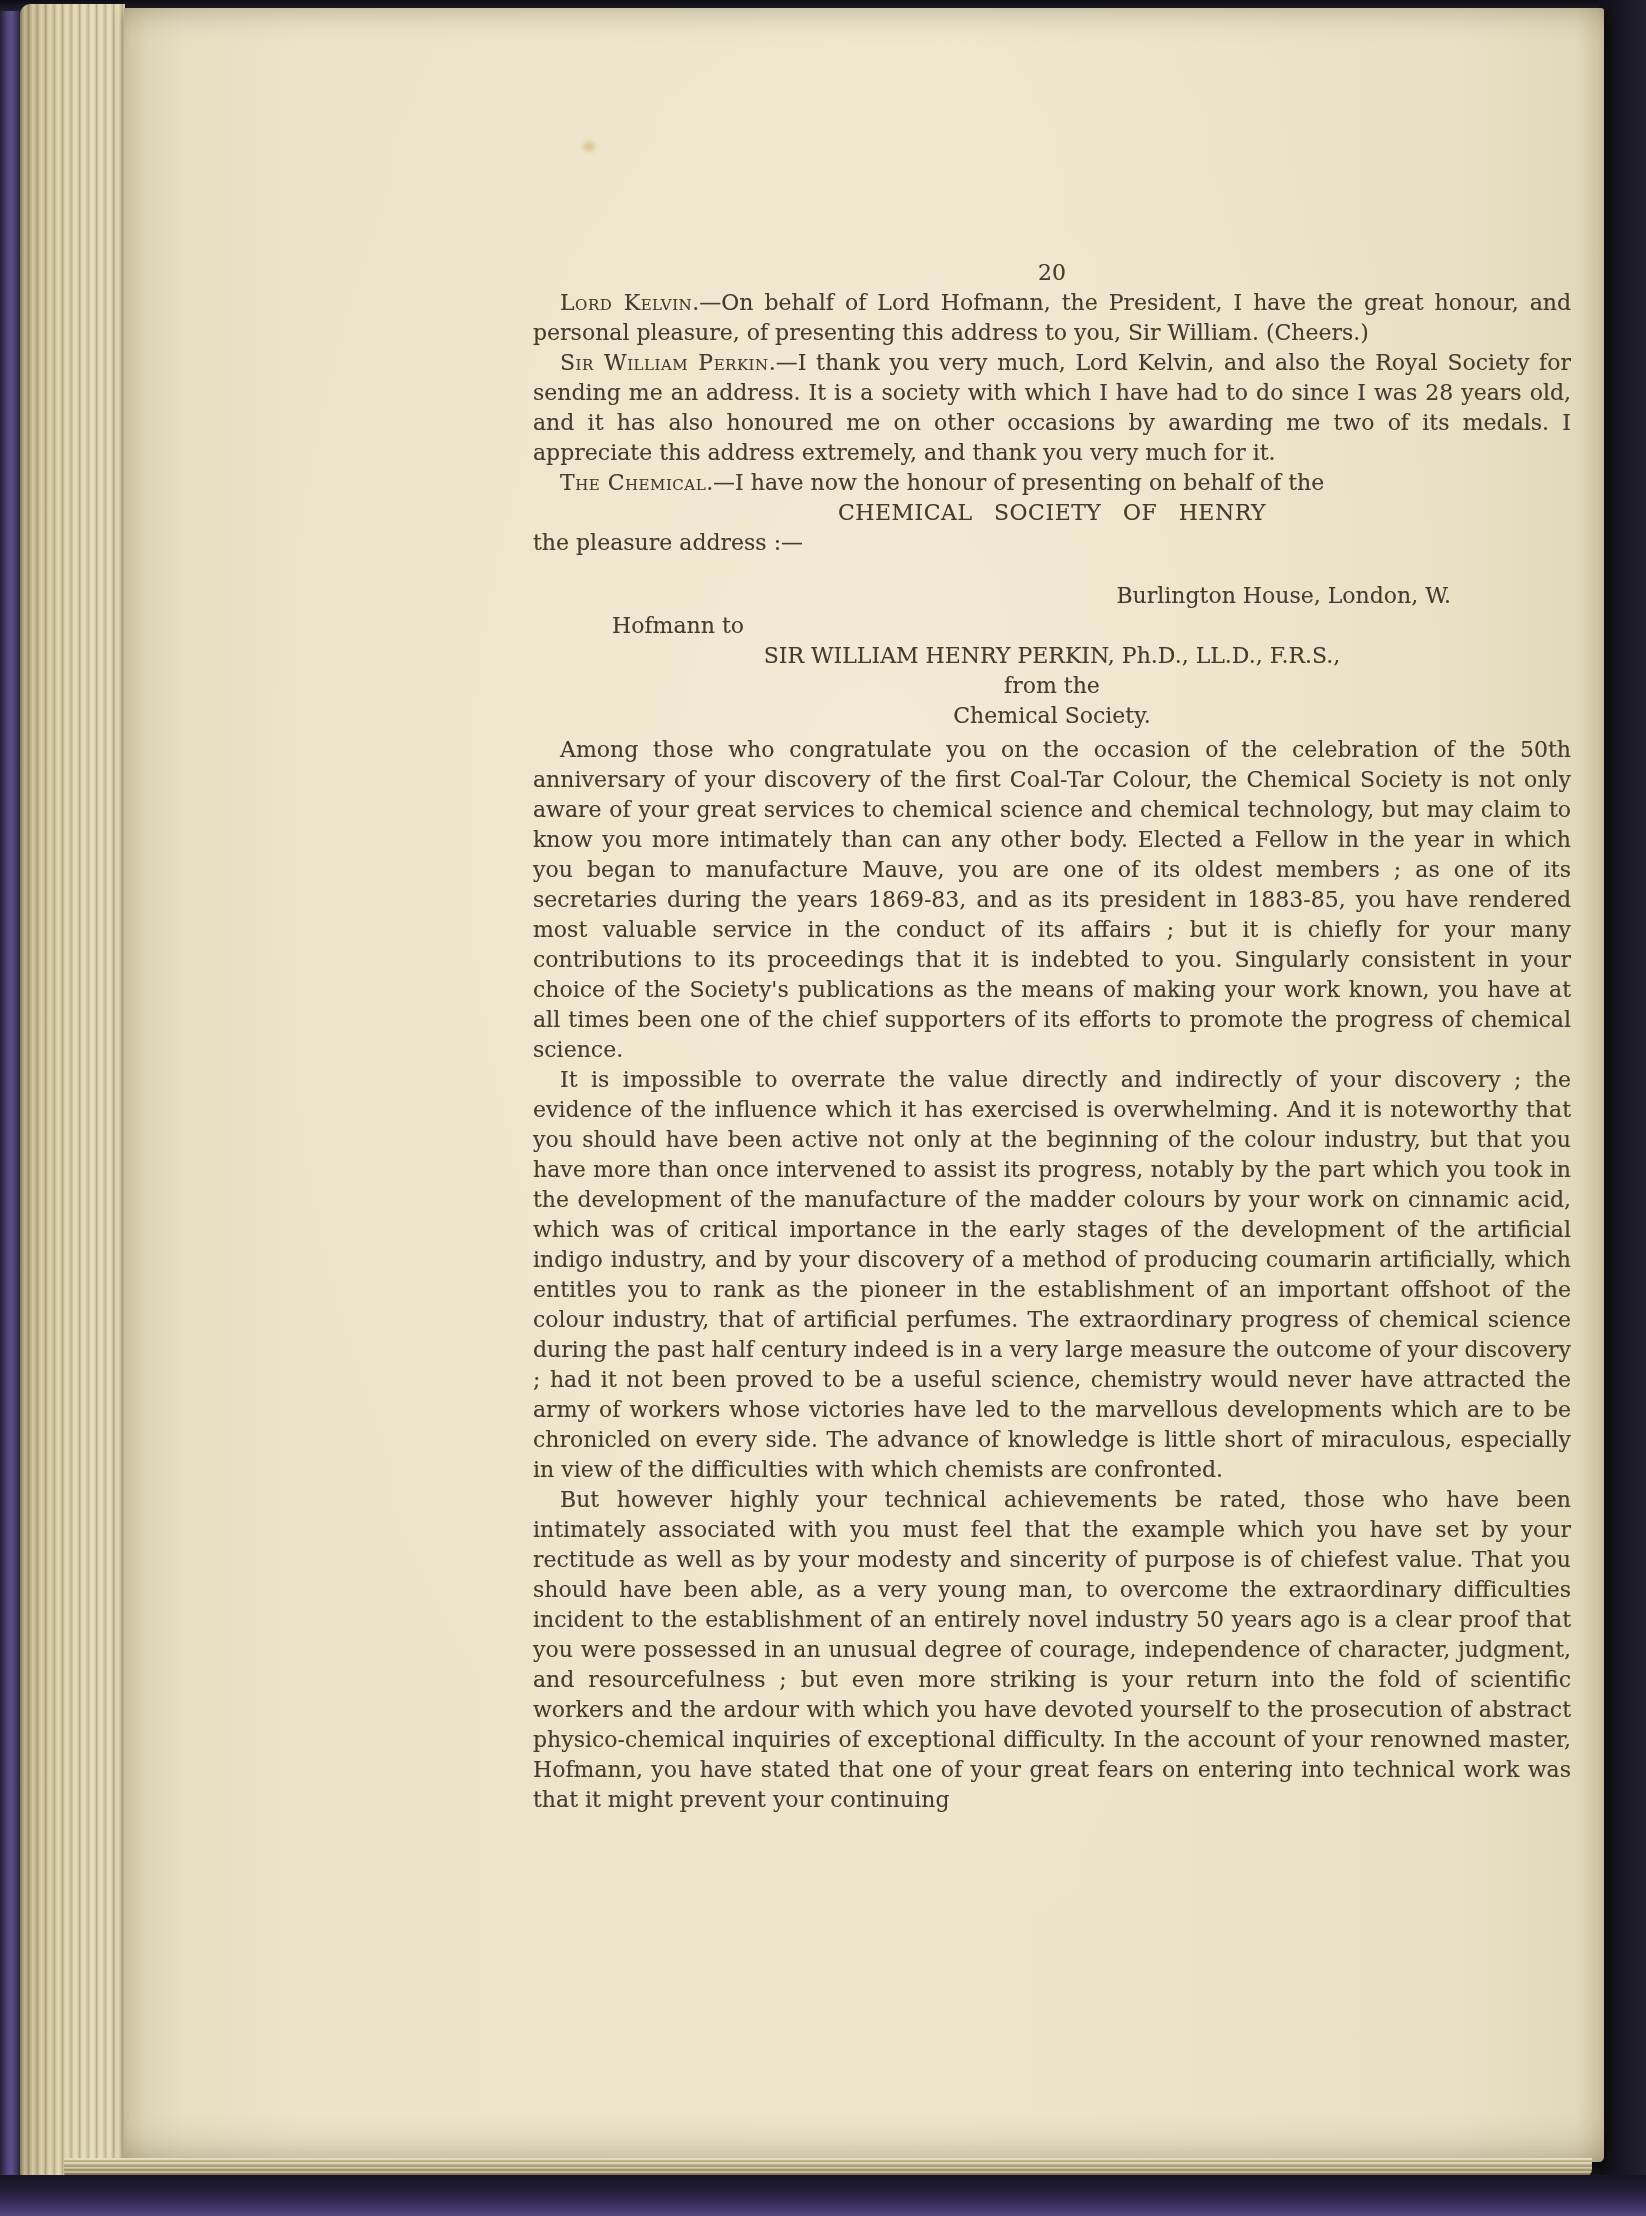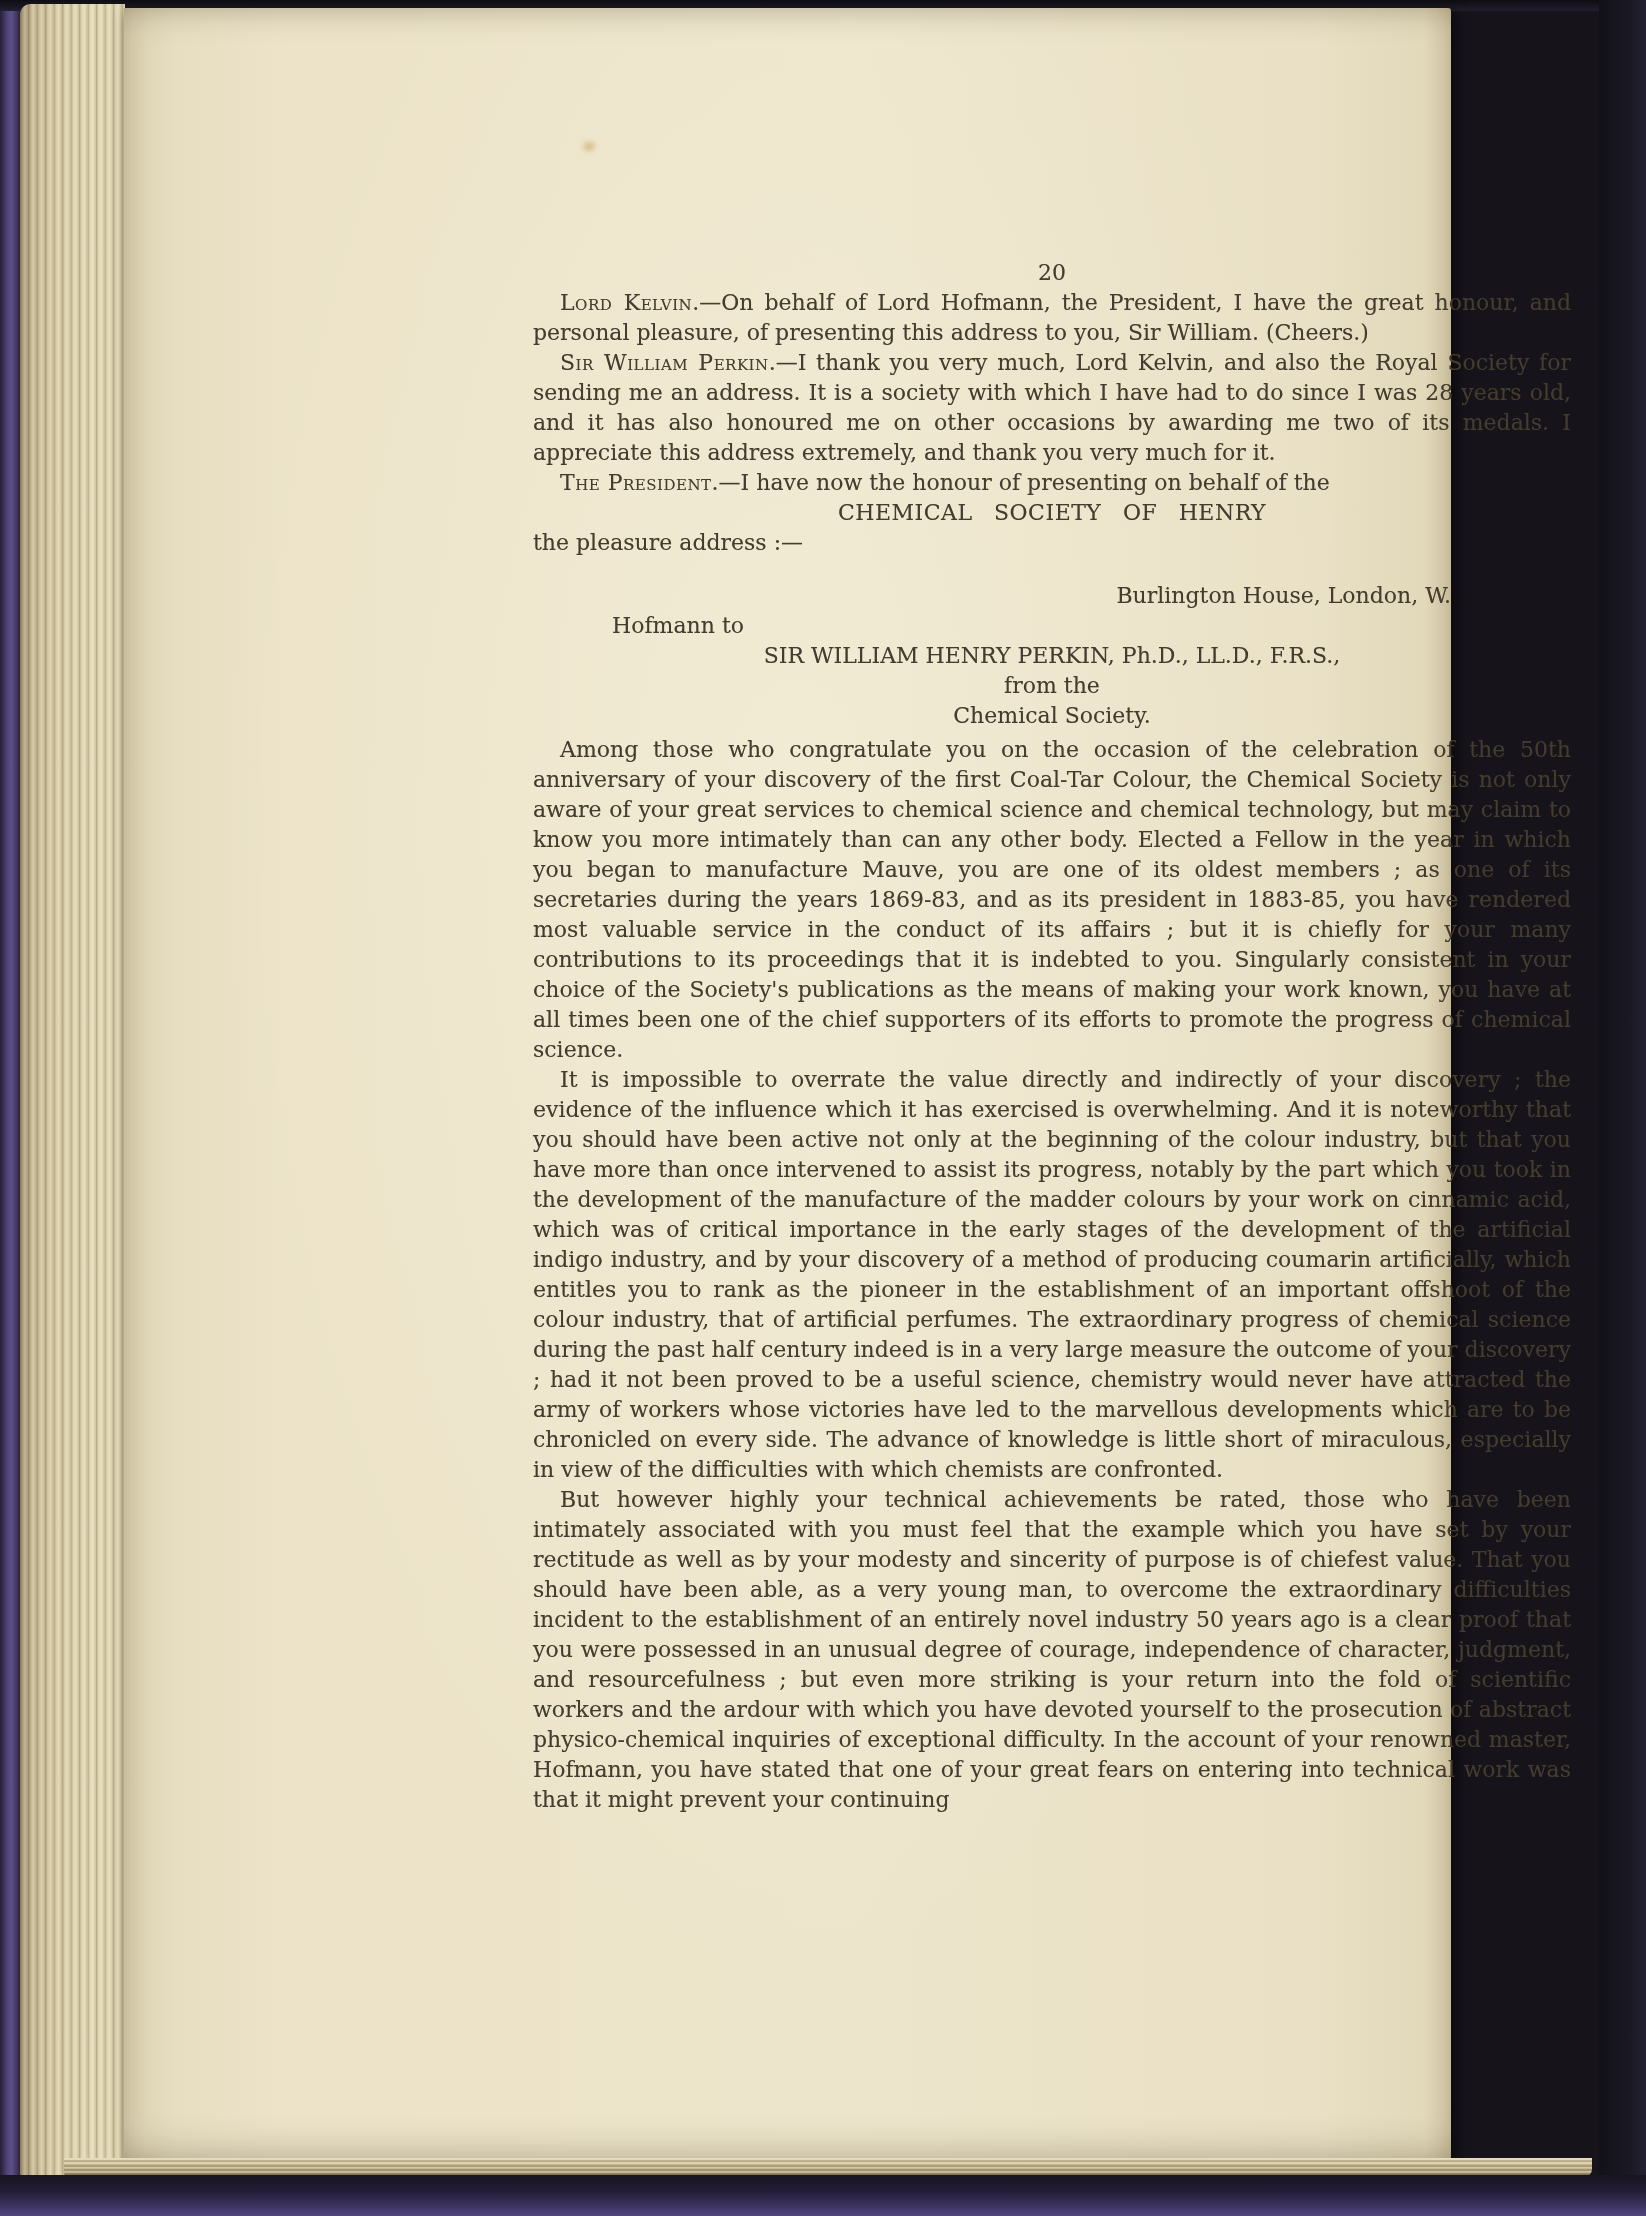--- a/index.html
+++ b/index.html
@@ -44,21 +44,21 @@
   .edges-bottom {
     position: absolute; left: 64px; top: 2158px; width: 1528px; height: 19px;
     border-radius: 0 0 7.5px 4.3px;
     background:
       repeating-linear-gradient(180deg, rgba(255,250,228,0.30) 0 1.6px, rgba(100,85,50,0.25) 2.7px 4.3px),
       linear-gradient(180deg, #dcd1ad, #b3a67e 70%, #6e6247 100%);
   }
 
   
   .page {
-    position: absolute; left: 124px; top: 7.5px; width: 1327px; height: 2154px;
+    position: absolute; left: 124px; top: 7.5px; width: 1480px; height: 2154px;
     border-radius: 0 3.2px 5.3px 0;
     background:
       radial-gradient(ellipse at 50% 38%, rgba(255,252,238,0.28) 0%, rgba(0,0,0,0) 62%),
       linear-gradient(90deg, #d9cfae 0%, #e7dec2 4%, #ece3c8 12%, #ede5cb 55%, #e9e0c5 90%, #e2d8ba 98%, #d5caa8 100%);
     box-shadow:
       inset 0 16px 32px -16px rgba(60,45,20,0.35),
       inset 0 -24px 43px -24px rgba(60,45,20,0.42),
       4.3px 5.3px 12.8px rgba(0,0,0,0.55);
   }
 
@@ -106,21 +106,21 @@
     <div class="spot spot-a"></div>
 
     <div class="text-area">
 
       <p class="page-num">20</p>
 
       <p class="indent"><span class="speaker">Lord Kelvin</span><span>.—On behalf of Lord Hofmann, the President, I have the great honour, and personal pleasure, of presenting this address to you, Sir William. (Cheers.)</span></p>
 
       <p class="indent"><span class="speaker">Sir William Perkin</span><span>.—I thank you very much, Lord Kelvin, and also the Royal Society for sending me an address. It is a society with which I have had to do since I was 28 years old, and it has also honoured me on other occasions by awarding me two of its medals. I appreciate this address extremely, and thank you very much for it.</span></p>
 
-      <p class="indent"><span class="speaker">The President</span><span>.—I have now the honour of presenting on behalf of the</span></p>
+      <p class="indent"><span class="speaker">The Chemical</span><span>.—I have now the honour of presenting on behalf of the</span></p>
 
       <p class="center society-heading">CHEMICAL SOCIETY OF HENRY</p>
 
       <p>the pleasure address :—</p>
 
       <p class="location">Burlington House, London, W.</p>
 
       <p class="address-to">Hofmann to</p>
 
       <p class="center">SIR WILLIAM HENRY PERKIN, Ph.D., LL.D., F.R.S.,</p>

